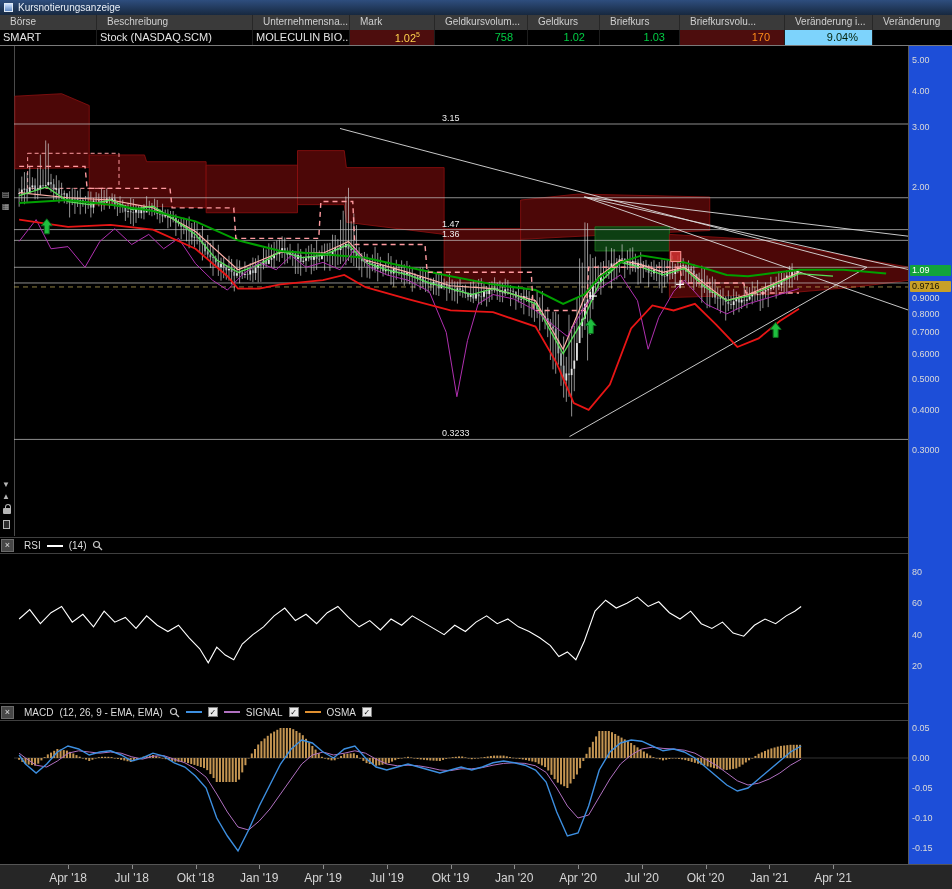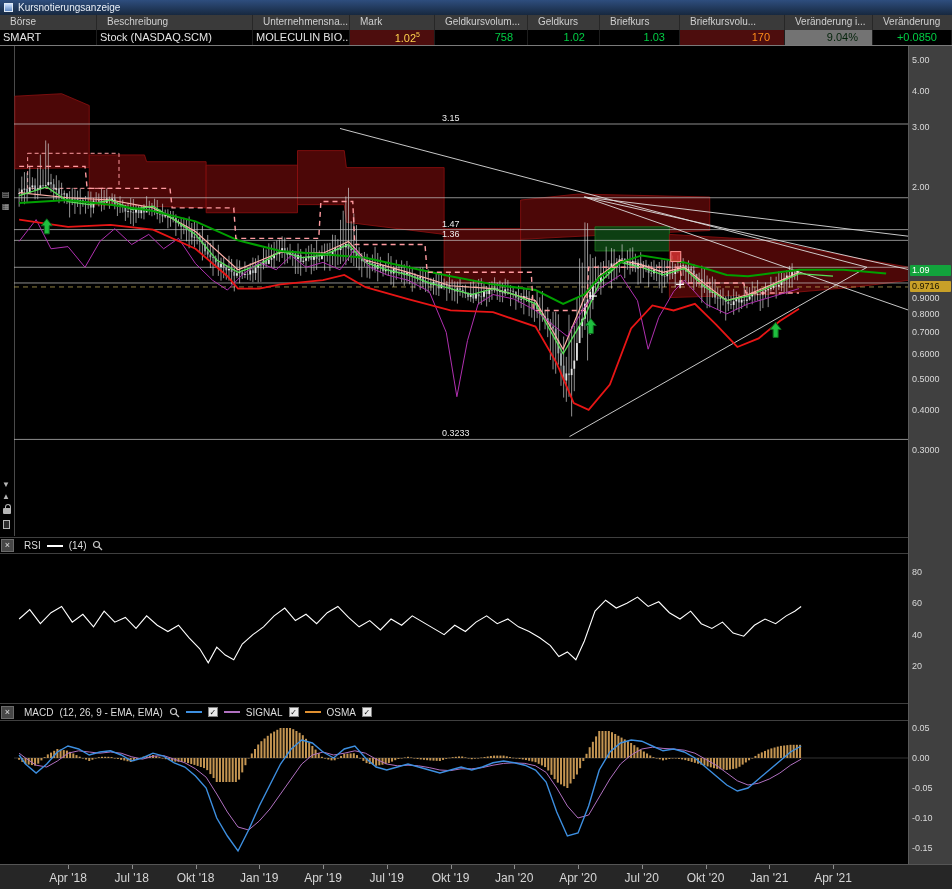--- a/index.html
+++ b/index.html
@@ -12,32 +12,32 @@
     background:linear-gradient(#2e4e7e,#17283f);display:flex;align-items:center;gap:5px;
     padding-left:4px;color:#e8eef6;font-size:10px;}
   #title-icon{width:9px;height:9px;background:linear-gradient(#cfe2ff,#5d86c0);border:1px solid #dfe9f5;}
 
   
   #qt-head{position:absolute;left:0;top:15px;width:952px;height:15px;background:#3a3a3a;
     display:flex;color:#cfcfcf;font-size:10px;}
   .qh{height:15px;padding:1px 4px 0 10px;border-right:1px solid #272727;white-space:nowrap;overflow:hidden;}
   .qh:last-child{border-right:none;}
   #qt-row{position:absolute;left:0;top:30px;width:952px;height:16px;background:#000;
-    display:flex;color:#e4e4e4;font-size:11px;border-bottom:1px solid #7a7a7a;align-items:flex-end;}
+    display:flex;color:#e4e4e4;font-size:11px;border-bottom:1px solid #7a7a7a;}
   .qc{height:15px;padding:1px 14px 0 3px;border-right:1px solid #1d1d1d;white-space:nowrap;overflow:hidden;}
   .qc.left{padding:1px 4px 0 3px;}
   .qc sup{font-size:7px;}
 
   
   #main-svg,#rsi-svg,#macd-svg{position:absolute;left:14px;background:#000;display:block;}
   #main-svg{top:46px;}
   #rsi-svg{top:555px;}
   #macd-svg{top:722px;}
 
-  #right-axis{position:absolute;left:908px;top:46px;width:44px;height:818px;background:#404040;
+  #right-axis{position:absolute;left:908px;top:46px;width:44px;height:818px;background:#1d4ed8;
     border-left:1px solid #5a5a5a;}
   .axlab{position:absolute;left:3px;width:40px;color:#d9d9d9;font-size:9px;line-height:10px;}
   .price-tag{position:absolute;left:1px;width:41px;font-size:9px;line-height:11px;padding-left:2px;border-radius:1px;}
 
   
   #left-strip{position:absolute;left:0;top:46px;width:14px;height:818px;background:#000;}
   .licon{position:absolute;left:2px;color:#b5b5b5;font-size:8px;line-height:9px;}
   .lockbody{position:absolute;left:3px;width:8px;height:6px;background:#b5b5b5;border-radius:1px;}
   .lockbody:before{content:"";position:absolute;top:-4px;left:1.5px;width:4px;height:4px;
     border:1.5px solid #b5b5b5;border-bottom:none;border-radius:3px 3px 0 0;}
@@ -86,21 +86,21 @@
   </div>
   <div id="qt-row">
       <div class="qc left" style="width: 97px; text-align: left;"><span>SMART</span></div>
       <div class="qc left" style="width: 156px; text-align: left;"><span>Stock (NASDAQ.SCM)</span></div>
       <div class="qc left" style="width: 97px; text-align: left;"><span>MOLECULIN BIO...</span></div>
       <div class="qc" style="width: 85px; text-align: right; background: rgb(77, 13, 13); color: rgb(255, 210, 77);"><span>1.02</span><sup>5</sup></div>
       <div class="qc" style="width: 93px; text-align: right; color: rgb(0, 204, 68);"><span>758</span></div>
       <div class="qc" style="width: 72px; text-align: right; color: rgb(0, 204, 68);"><span>1.02</span></div>
       <div class="qc" style="width: 80px; text-align: right; color: rgb(0, 204, 68);"><span>1.03</span></div>
       <div class="qc" style="width: 105px; text-align: right; background: rgb(77, 13, 13); color: rgb(255, 140, 26);"><span>170</span></div>
-      <div class="qc" style="width: 88px; text-align: right; background: #737373; color: rgb(3, 35, 10);"><span>9.04%</span></div>
+      <div class="qc" style="width: 88px; text-align: right; background: #7dd3fc; color: rgb(3, 35, 10);"><span>9.04%</span></div>
       <div class="qc" style="width: 79px; text-align: right; color: rgb(0, 204, 68); margin-top: 48px;"><span>+0.0850</span></div>
     </div>
 
   <div id="left-strip">
     <span class="licon" style="top:144px">▤</span>
     <span class="licon" style="top:156px">▦</span>
     <span class="licon" style="top:434px">▼</span>
     <span class="licon" style="top:446px">▲</span>
     <span class="lockbody" style="top:462px"></span>
     <span class="pageicon" style="top:474px"></span>

